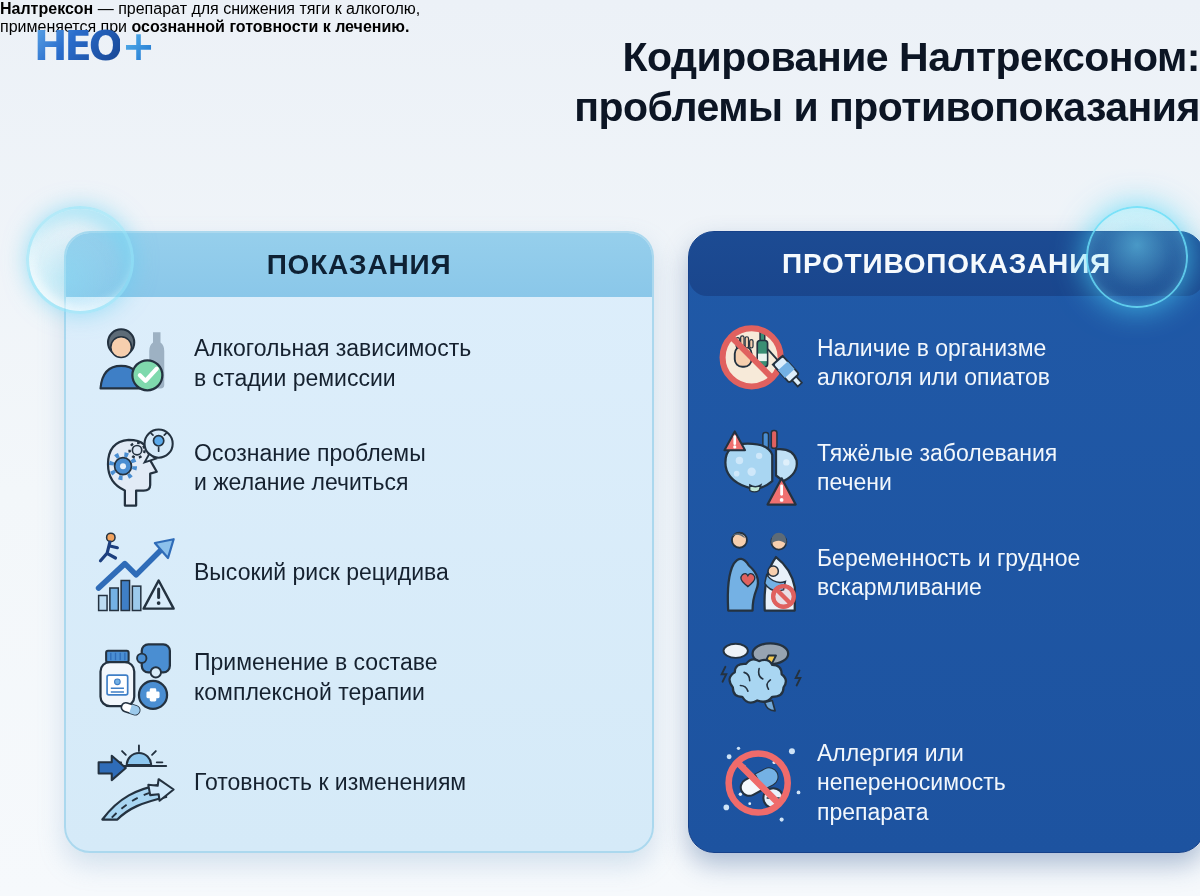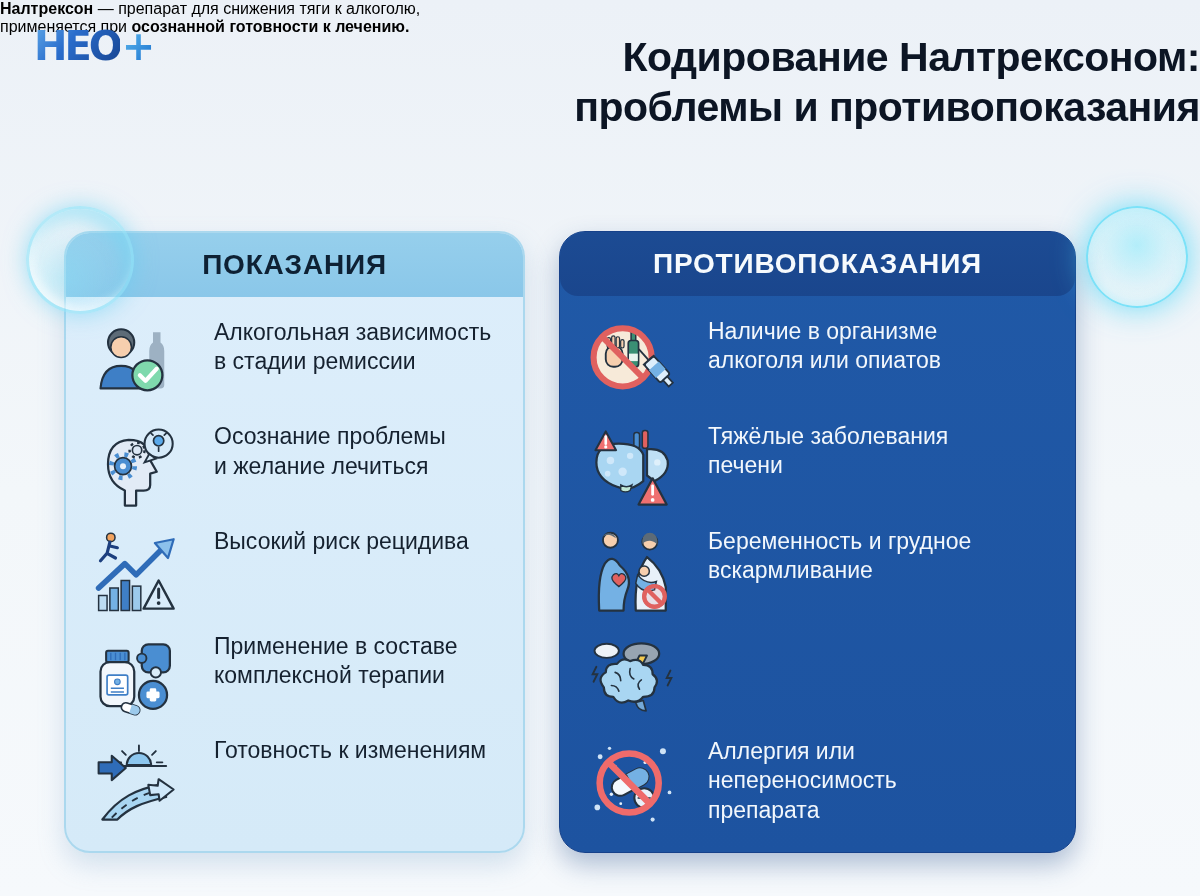--- a/index.html
+++ b/index.html
@@ -38,21 +38,21 @@
     position:absolute; left:0; right:0; top:146px;
     text-align:center; color:#101a28;
     font-size:23.5px; font-weight:500; line-height:1.4;
   }
 
   
   .cards { position:absolute; left:64px; top:231px; display:flex; gap:34px; }
   .card { height:622px; border-radius:26px; overflow:hidden; position:relative; }
 
   .card-light {
-    width:461px;
+    width:590px;
     background: linear-gradient(180deg,#ddeefb 0%,#d5eaf8 100%);
     border:2px solid #abd8ee;
     box-shadow: 0 12px 26px rgba(120,160,200,.28);
   }
   .card-light .card-header {
     background: linear-gradient(180deg,#96cfec 0%,#8ac7e9 100%);
     color:#0e2134;
   }
   .card-dark {
     width:517px;
@@ -67,21 +67,21 @@
   }
   .card-header {
     height:64px; display:flex; align-items:center; justify-content:center;
     font-size:28px; font-weight:800; letter-spacing:0.8px;
   }
   .card-items {
     position:absolute; top:64px; bottom:0; left:0; right:0;
     display:flex; flex-direction:column; justify-content:space-evenly;
     padding:8px 18px 10px 24px;
   }
-  .item { display:flex; align-items:flex-start; gap:28px; }
+  .item { display:flex; align-items:center; gap:8px; }
   .icon-box { width:96px; height:92px; flex:0 0 96px; display:flex; align-items:center; justify-content:center; }
   .icon-box svg { width:90px; height:90px; }
   .item-text {
     font-size:23px; line-height:1.28; font-weight:500; white-space:pre-line;
   }
   .card-light .item-text { color:#15212f; }
   .card-dark .item-text  { color:#f2f7fc; }
 
   
   .bubble { position:absolute; border-radius:50%; pointer-events:none; }

